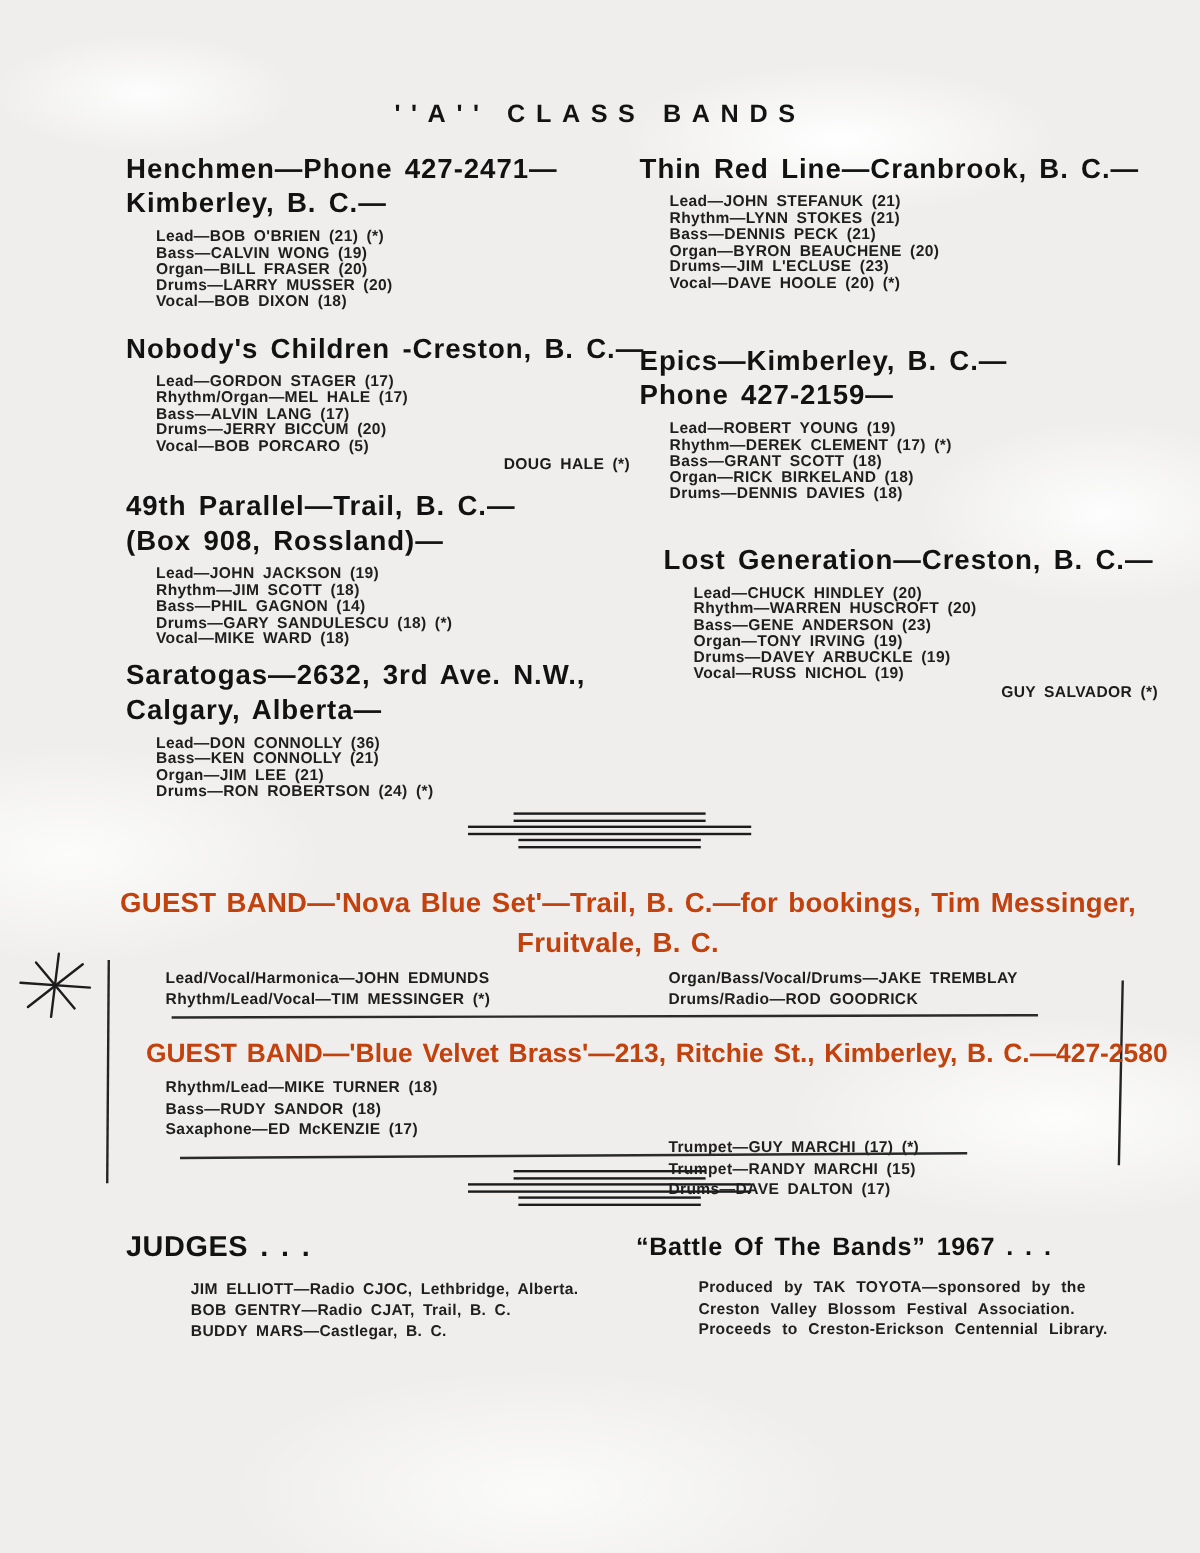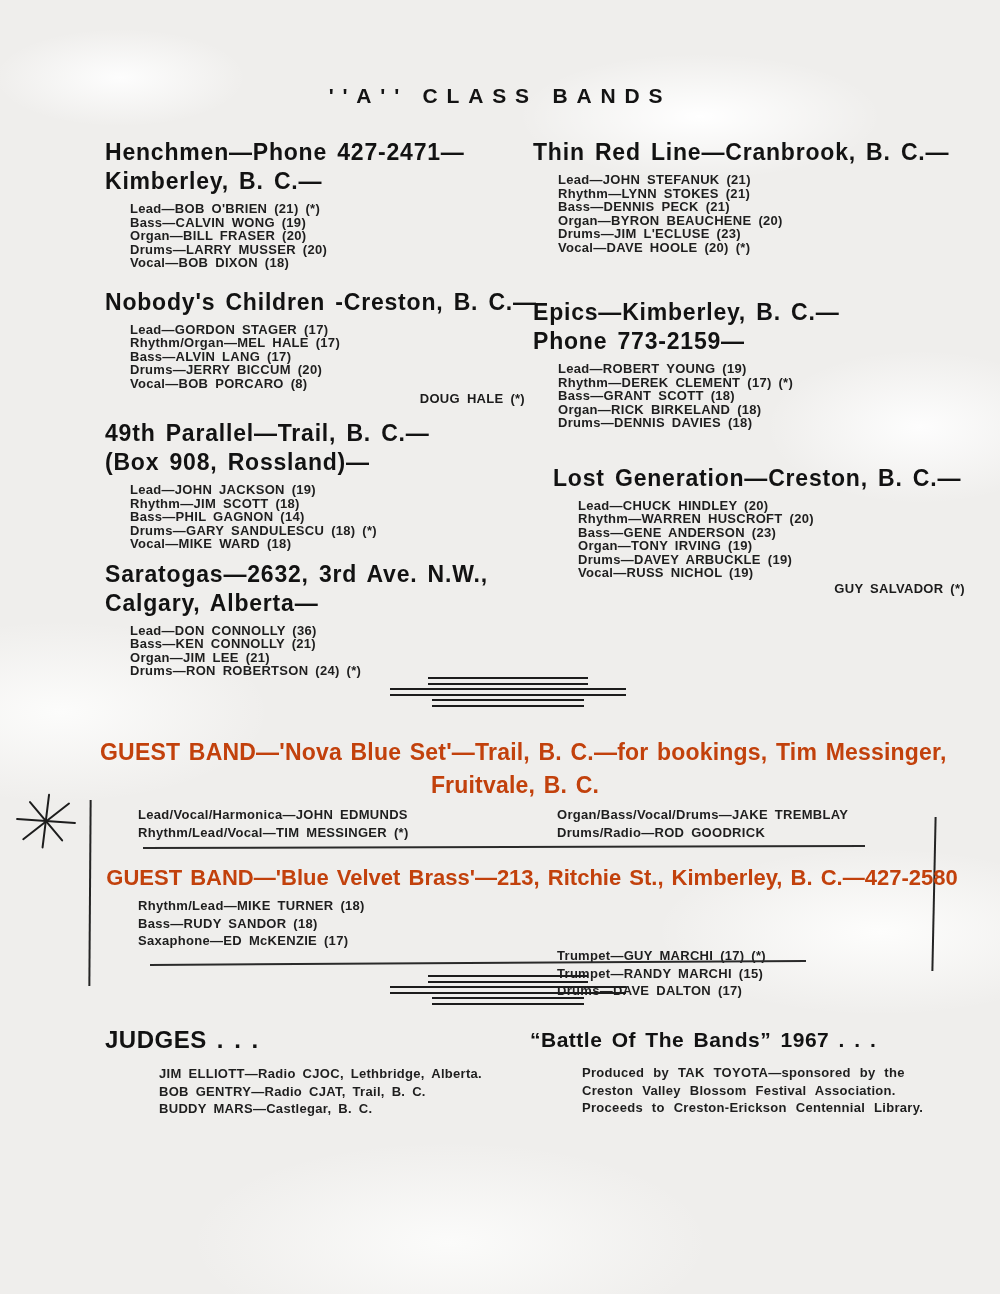--- a/index.html
+++ b/index.html
@@ -12,21 +12,21 @@
       radial-gradient(ellipse 260px 90px at 70% 9%, #ffffff 0%, rgba(255,255,255,0) 70%),
       radial-gradient(ellipse 220px 110px at 92% 33%, #fdfdfd 0%, rgba(255,255,255,0) 70%),
       radial-gradient(ellipse 300px 130px at 6% 55%, #fcfcfb 0%, rgba(255,255,255,0) 70%),
       radial-gradient(ellipse 320px 120px at 88% 72%, #fdfdfc 0%, rgba(255,255,255,0) 70%),
       radial-gradient(ellipse 360px 140px at 45% 96%, #fbfbfa 0%, rgba(255,255,255,0) 72%);
   }
   .page-title{
     position:absolute;top:84px;left:0;width:1000px;text-align:center;
     font-size:21px;font-weight:bold;letter-spacing:0.42em;color:#131313;
   }
-  .col{position:absolute;top:138px;}
+  .col{position:absolute;top:126px;}
   .col-left{left:105px;width:428px;}
   .col-right{left:533px;width:440px;}
   .band{margin:0;}
   .band-name-line{
     font-size:23px;font-weight:bold;line-height:29px;letter-spacing:0.8px;
     word-spacing:3px;color:#121212;white-space:nowrap;
   }
   .members{margin:6px 0 0 25px;}
   .member-line{
     font-size:13px;font-weight:bold;line-height:13.5px;letter-spacing:0.3px;
@@ -47,21 +47,21 @@
   .fd-l{width:236px;margin-bottom:3px;}
   .fd-s2{width:152px;}
   .divider-mid{left:390px;top:677px;}
   .divider-bottom{left:390px;top:975px;}
   .guest-heading{position:absolute;text-align:center;}
   .guest-heading-line{
     font-size:23px;font-weight:bold;line-height:33px;letter-spacing:0.2px;
     word-spacing:2px;color:#c2410c;white-space:nowrap;
   }
   .g1-heading{top:736px;left:100px;width:830px;}
-  .g2-heading{top:861px;left:102px;width:860px;text-align:center;}
+  .g2-heading{top:861px;left:113px;width:860px;text-align:right;}
   .g2-heading .guest-heading-line{font-size:22px;letter-spacing:0;}
   .guest-members{position:absolute;}
   .guest-members .member-line{line-height:17.5px;}
   .g1-left{left:138px;top:806px;}
   .g1-right{left:557px;top:806px;}
   .g2-left{left:138px;top:897px;}
   .g2-right{left:557px;top:947px;}
   .hrule{position:absolute;height:2px;background:#2a2a2a;}
   .rule-a{left:143px;top:846px;width:722px;transform:rotate(-0.15deg);}
   .rule-b{left:150px;top:962px;width:656px;transform:rotate(-0.35deg);}
@@ -108,21 +108,21 @@
   </div>
   <div class="band mt-nobody">
     <div>
         <div class="band-name-line">Nobody's Children -Creston, B. C.—</div>
       </div>
     <div class="members">
         <div class="member-line">Lead—GORDON STAGER (17)</div>
         <div class="member-line">Rhythm/Organ—MEL HALE (17)</div>
         <div class="member-line">Bass—ALVIN LANG (17)</div>
         <div class="member-line">Drums—JERRY BICCUM (20)</div>
-        <div class="member-line">Vocal—BOB PORCARO (8)</div>
+        <div class="member-line">Vocal—BOB PORCARO (5)</div>
       </div>
     <div class="member-extra">DOUG HALE (*)</div>
   </div>
   <div class="band mt-49th">
     <div>
         <div class="band-name-line">49th Parallel—Trail, B. C.—</div>
         <div class="band-name-line">(Box 908, Rossland)—</div>
       </div>
     <div class="members">
         <div class="member-line">Lead—JOHN JACKSON (19)</div>
@@ -156,21 +156,21 @@
         <div class="member-line">Rhythm—LYNN STOKES (21)</div>
         <div class="member-line">Bass—DENNIS PECK (21)</div>
         <div class="member-line">Organ—BYRON BEAUCHENE (20)</div>
         <div class="member-line">Drums—JIM L'ECLUSE (23)</div>
         <div class="member-line">Vocal—DAVE HOOLE (20) (*)</div>
       </div>
   </div>
   <div class="band mt-epics">
     <div>
         <div class="band-name-line">Epics—Kimberley, B. C.—</div>
-        <div class="band-name-line">Phone 773-2159—</div>
+        <div class="band-name-line">Phone 427-2159—</div>
       </div>
     <div class="members">
         <div class="member-line">Lead—ROBERT YOUNG (19)</div>
         <div class="member-line">Rhythm—DEREK CLEMENT (17) (*)</div>
         <div class="member-line">Bass—GRANT SCOTT (18)</div>
         <div class="member-line">Organ—RICK BIRKELAND (18)</div>
         <div class="member-line">Drums—DENNIS DAVIES (18)</div>
       </div>
   </div>
   <div class="band mt-lostgen">

